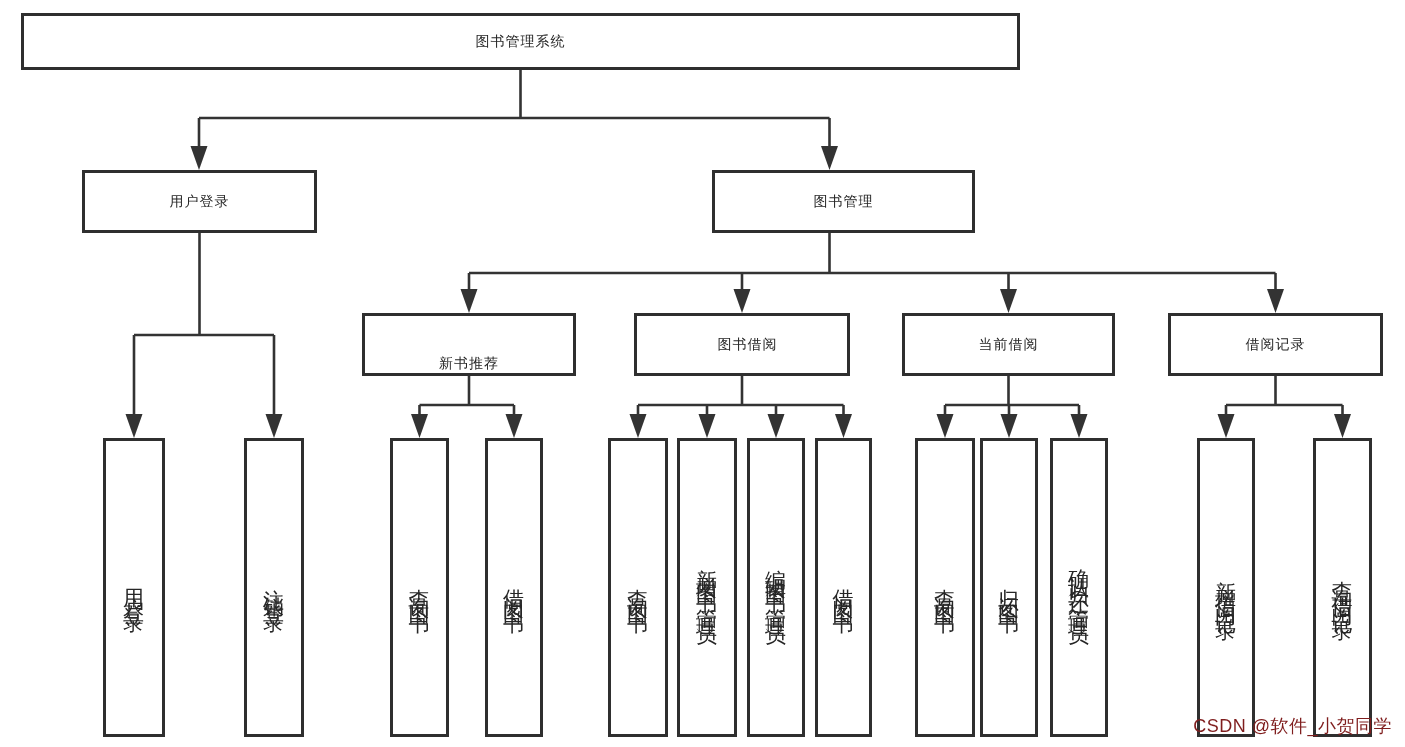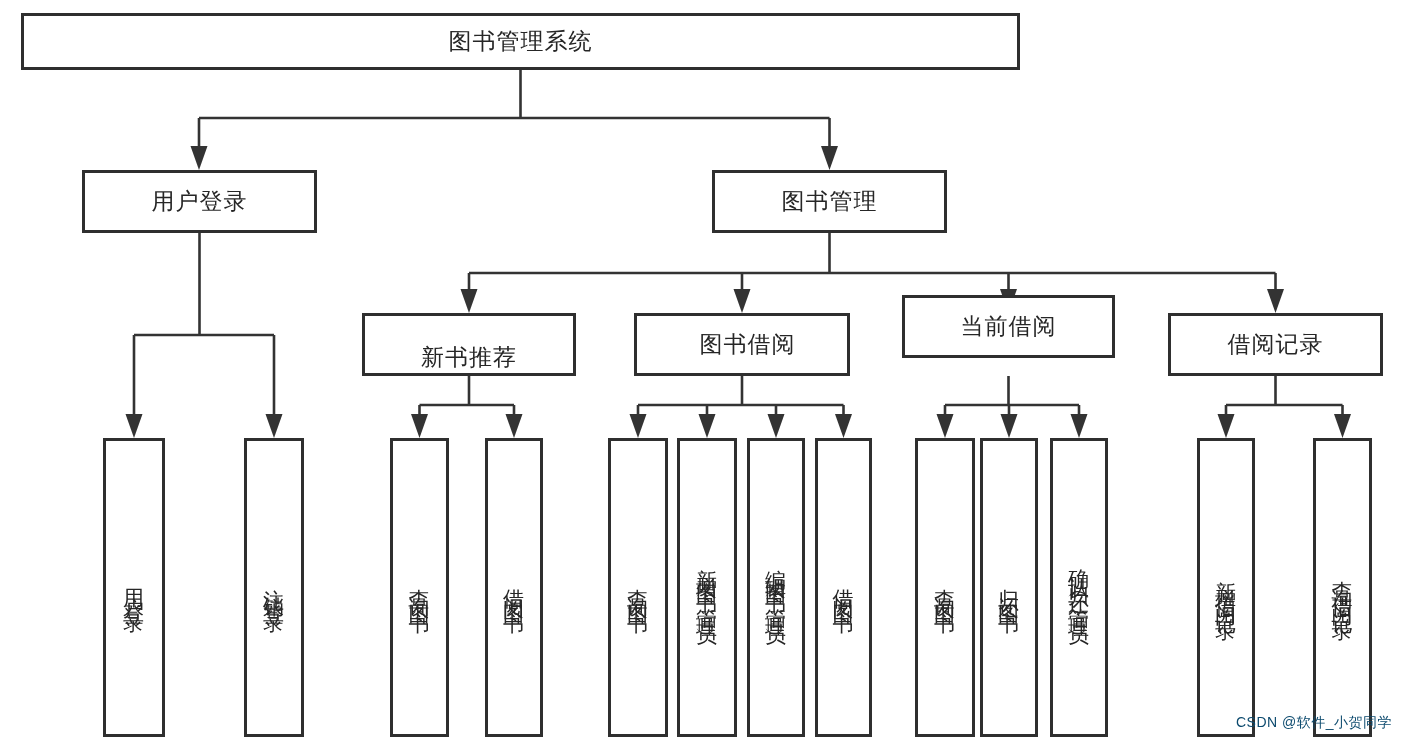--- a/index.html
+++ b/index.html
@@ -20,39 +20,39 @@
   .node {
     position: absolute;
     box-sizing: border-box;
     border: 3px solid #2f2f2f;
     background: #ffffff;
     display: flex;
     align-items: center;
     justify-content: center;
   }
   .node .label {
-    font-size: 23px;
+    font-size: 14px;
     letter-spacing: 1px;
     white-space: nowrap;
   }
   .leaf .label {
     writing-mode: vertical-rl;
     text-orientation: mixed;
     font-size: 21px;
     line-height: 1;
     letter-spacing: 8px;
     white-space: normal;
   }
   .watermark {
     position: absolute;
     right: 13px;
     top: 714px;
-    font-size: 14px;
+    font-size: 18px;
     letter-spacing: 0.5px;
-    color: #0c4a6e;
+    color: #7f1d1d;
     white-space: nowrap;
   }
 </style>
 </head>
 <body>
 
 <div class="canvas">
 
   <svg class="connectors" viewBox="0 0 1405 747" xmlns="http://www.w3.org/2000/svg">
     <g stroke="#333333" stroke-width="2.6" fill="none">
@@ -87,31 +87,31 @@
     </g>
   </svg>
 
   <div class="node" style="left:21px; top:13px; width:999px; height:57px;">
     <span class="label">图书管理系统</span>
   </div>
 
   <div class="node" style="left:82px; top:170px; width:235px; height:63px;">
     <span class="label">用户登录</span>
   </div>
-  <div class="node" style="left:712px; top:170px; width:235px; height:63px;">
+  <div class="node" style="left:712px; top:170px; width:263px; height:63px;">
     <span class="label">图书管理</span>
   </div>
 
   <div class="node" style="left:362px; top:313px; width:214px; height:63px;align-items:flex-end;">
     <span class="label">新书推荐</span>
   </div>
   <div class="node" style="left:634px; top:313px; width:216px; height:63px;padding-left:11px;">
     <span class="label">图书借阅</span>
   </div>
-  <div class="node" style="left:902px; top:295px; width:213px; height:63px;align-items:center;">
+  <div class="node" style="left:902px; top:313px; width:213px; height:63px;align-items:center;">
     <span class="label">当前借阅</span>
   </div>
   <div class="node" style="left:1168px; top:313px; width:215px; height:63px;">
     <span class="label">借阅记录</span>
   </div>
 
   <div class="node leaf" style="left:103px; top:438px; width:62px; height:299px;">
     <span class="label">用户登录</span>
   </div>
   <div class="node leaf" style="left:244px; top:438px; width:60px; height:299px;">

